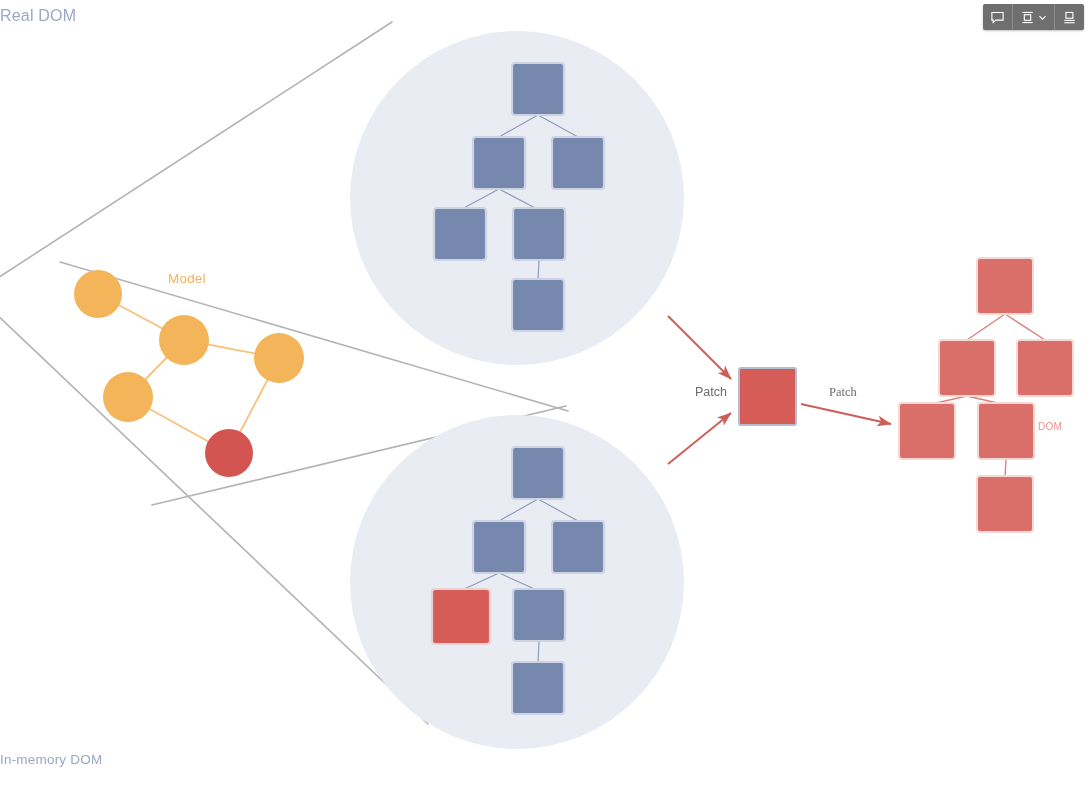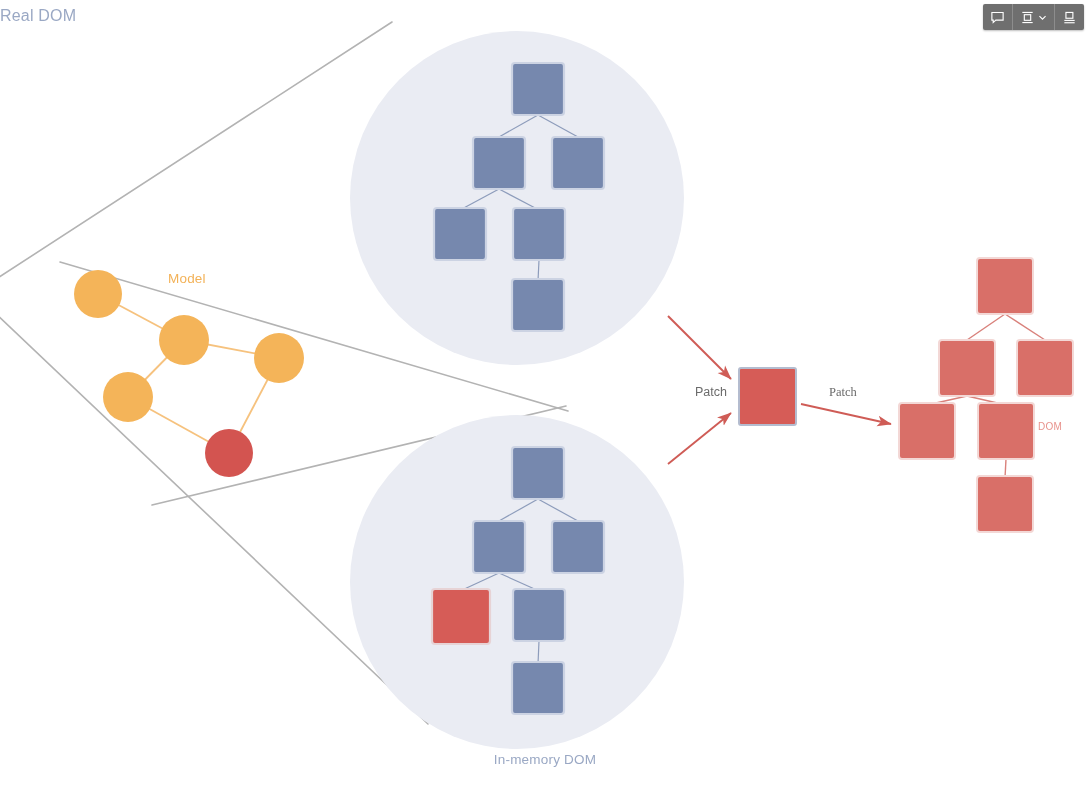--- a/index.html
+++ b/index.html
@@ -27,21 +27,21 @@
   .tb-btn svg{display:block;}
   .tb-chev{width:9px;height:9px;display:block;}
 
   
   .lbl{position:absolute;white-space:nowrap;z-index:30;}
   #label-real-dom{
     left:0;right:0;top:7px;text-align:left;
     font-size:16px;color:#9aa8c4;letter-spacing:.2px;
   }
   #label-inmemory-dom{
-    left:0;right:0;top:752px;text-align:center;
+    left:0;right:0;top:752px;
     font-size:13.5px;color:#9aa8c4;letter-spacing:.2px;
   }
   #label-model{
     left:168px;top:271px;font-size:13.5px;color:#f3b258;letter-spacing:.2px;
   }
   #label-diff{
     left:695px;top:385px;font-size:12.5px;color:#6b6b6b;
   }
   #label-patch{
     left:829px;top:385px;font-size:12.5px;color:#6b6b6b;font-family:Liberation Serif, serif;

